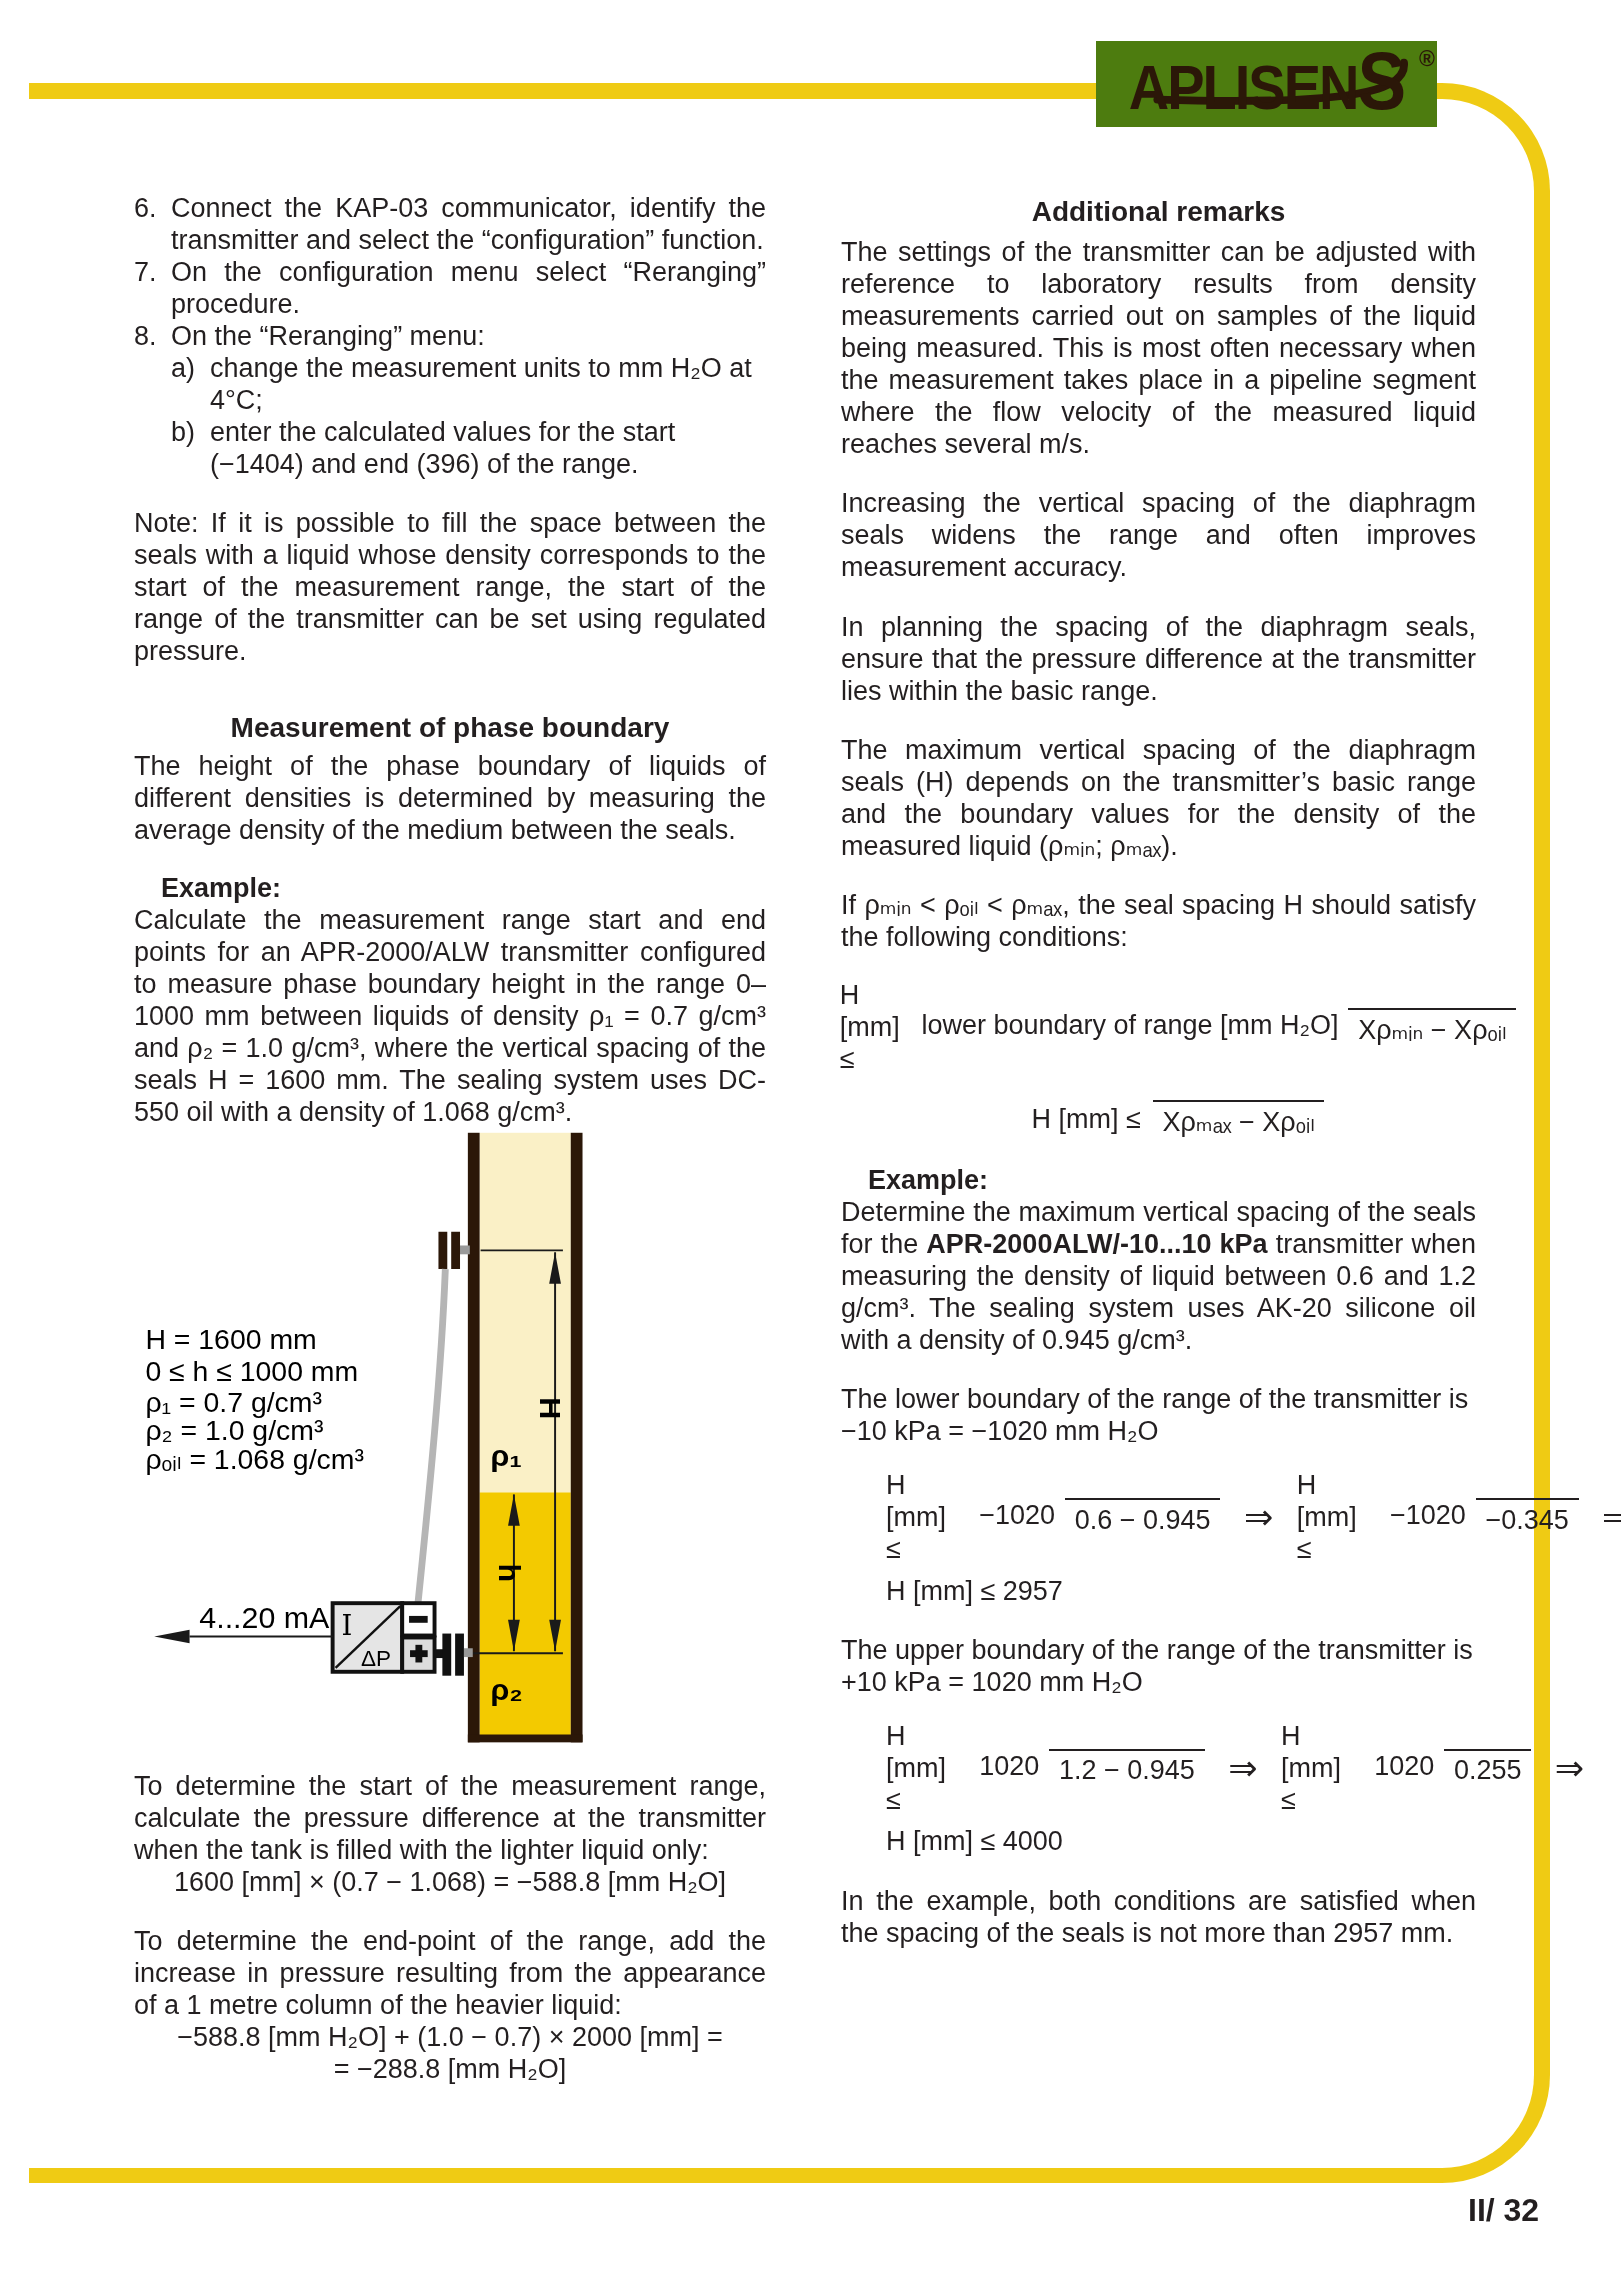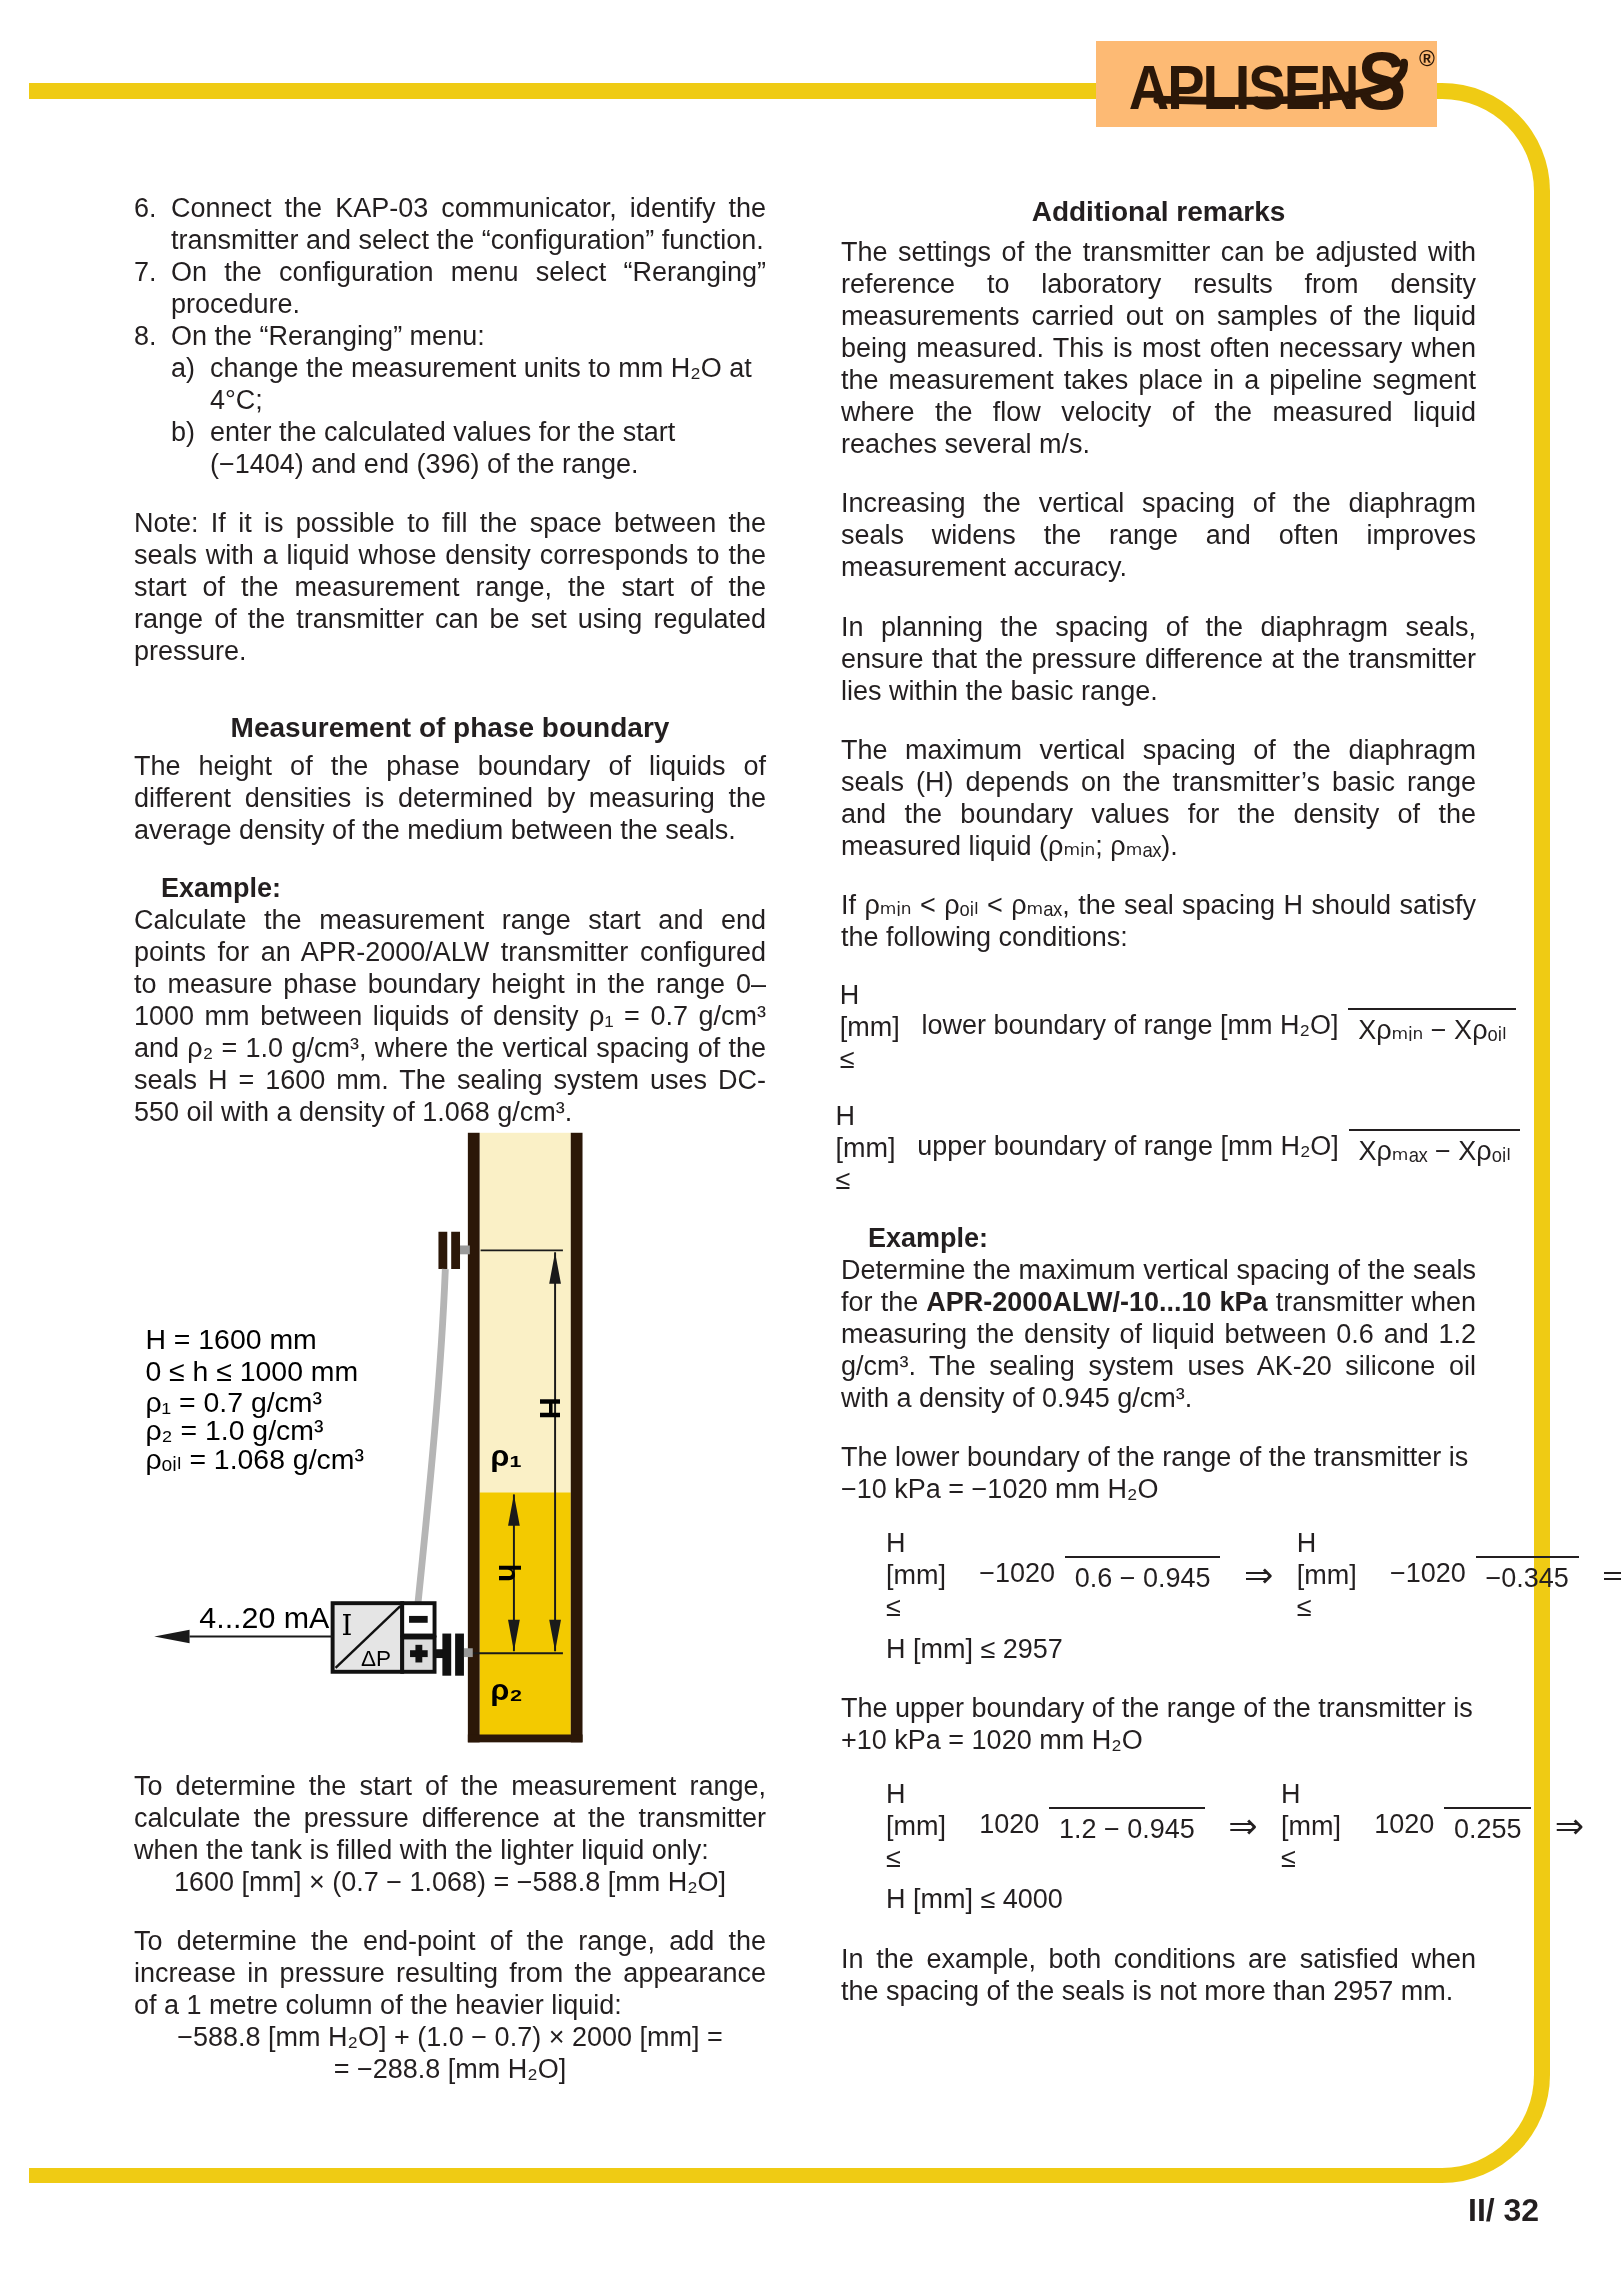--- a/index.html
+++ b/index.html
@@ -9,21 +9,21 @@
     font-size:27px;line-height:32px;
   }
   
   .frame{
     position:absolute;left:29px;top:83px;width:1521px;height:2100px;box-sizing:border-box;
     border-top:16.7px solid #EFCB14;border-right:16.7px solid #EFCB14;border-bottom:15.7px solid #EFCB14;
     border-radius:0 108px 108px 0;
   }
   
   .logo-box{
-    position:absolute;left:1096px;top:41px;width:341px;height:86px;background:#fdba74;
+    position:absolute;left:1096px;top:41px;width:341px;height:86px;background:#4d7c0f;
     display:flex;align-items:center;justify-content:center;
   }
   .logo-text{
     font-weight:bold;color:#2B1708;font-size:56px;letter-spacing:-2px;
     transform:scaleY(1.12);white-space:nowrap;position:relative;z-index:2;
   }
   .logo-text .big-s{font-size:73px;}
   .logo-reg{position:absolute;right:2px;top:2px;font-size:21.6px;font-weight:bold;color:#2B1708;z-index:3;}
   .logo-swoosh{position:absolute;left:9.8px;bottom:3.9px;z-index:1;}
   
@@ -189,21 +189,20 @@
     <span>H [mm] ≤</span>
     <span class="frac">
       <span class="num">lower boundary of range [mm H₂O]</span>
       <span class="den">Xρₘᵢₙ − Xρₒᵢₗ</span>
     </span>
   </div>
 
   <div class="formula-row">
     <span>H [mm] ≤</span>
     <span class="frac">
-      <span class="num">upper boundary of range [mm H₂O]</span>
       <span class="den">Xρₘₐₓ − Xρₒᵢₗ</span>
     </span>
   </div>
 
   <div class="example-label" style="margin-top:17.6px">Example:</div>
   <p><span>Determine the maximum vertical spacing of the seals for the </span><span class="bold">APR-2000ALW/-10...10 kPa</span><span> transmitter when measuring the density of liquid between 0.6 and 1.2 g/cm³. The sealing system uses AK-20 silicone oil with a density of 0.945 g/cm³.</span></p>
 
   <p class="lead-line">The lower boundary of the range of the transmitter is</p>
   <p class="cont-line">−10 kPa = −1020 mm H₂O</p>
 

